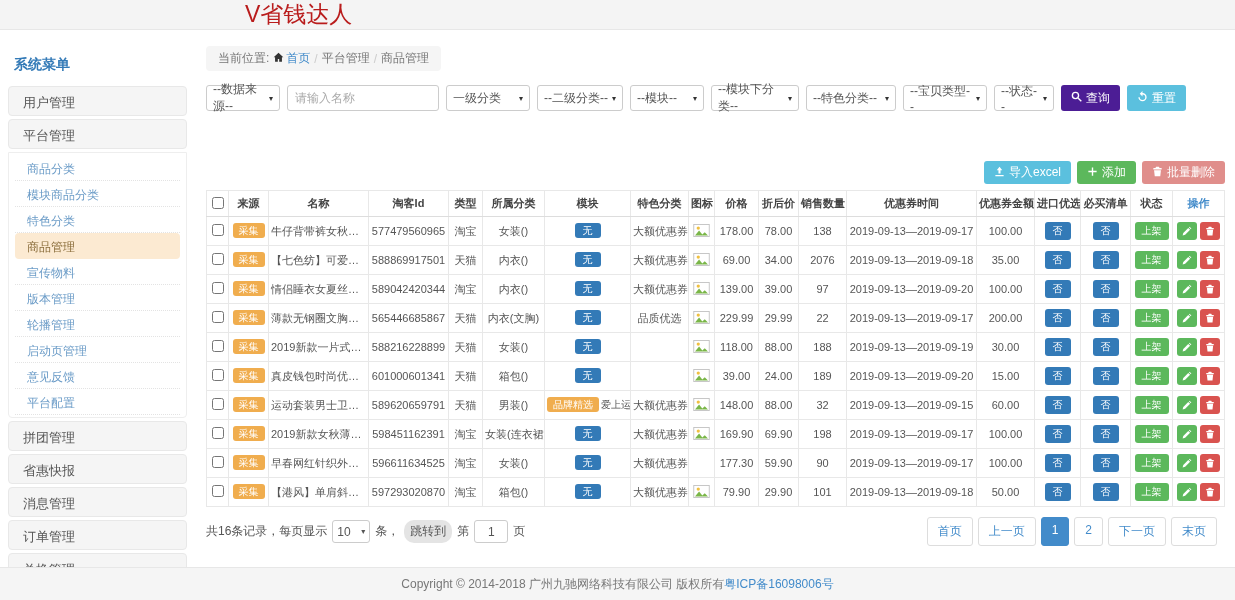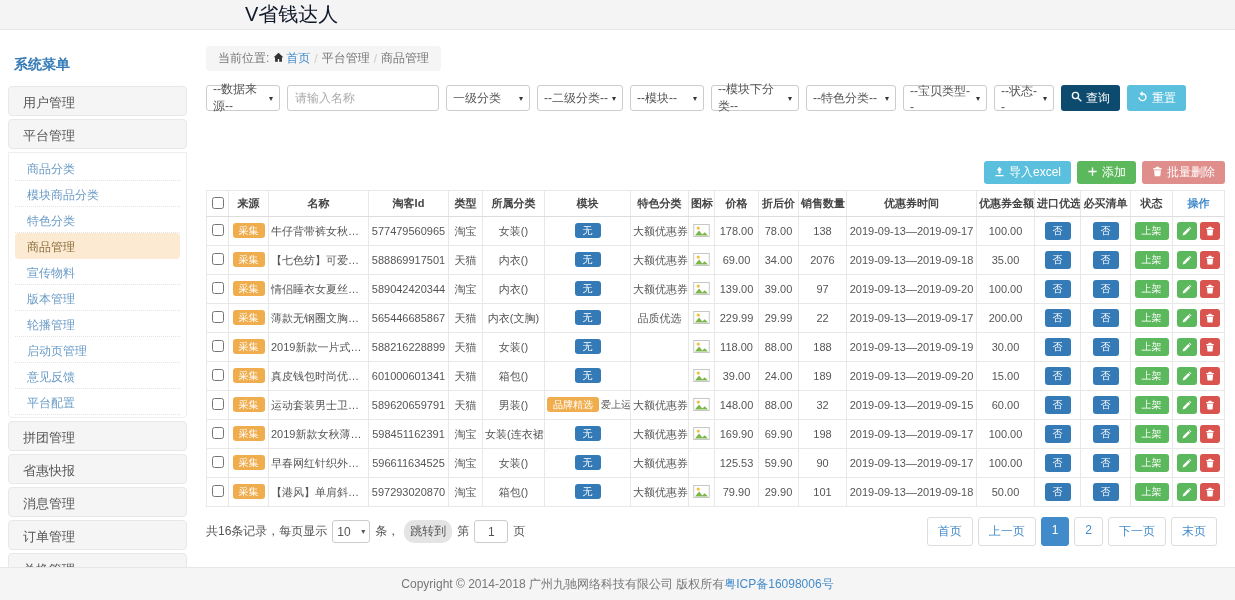--- a/index.html
+++ b/index.html
@@ -3,21 +3,21 @@
 <meta charset="utf-8">
 <style>
   * { margin:0; padding:0; box-sizing:border-box; }
   html,body { width:1235px; height:600px; overflow:hidden; background:#fff;
     font-family:"Liberation Sans","DejaVu Sans",sans-serif; }
   .page { position:relative; width:1235px; height:600px; }
 
   
   .topbar { height:30px; background:#f4f4f4; border-bottom:1px solid #e7e7e7;
     display:flex; align-items:center; }
-  .brand { margin-left:245px; font-size:20px; color:#0f172a; }
+  .brand { margin-left:245px; font-size:23px; color:#b91c1c; }
   .topbar-right { margin-left:auto; display:flex; align-items:center; height:100%; }
   .home-box { width:32px; height:100%; background:#e7e7e7; display:flex;
     align-items:center; justify-content:center; color:#444; cursor:pointer; }
   .welcome { font-size:12px; color:#555; padding:0 12px; width:340px; cursor:pointer; }
   .welcome .caret { color:#555; font-size:9px; }
 
   
   .layout { display:flex; }
   .sidebar { width:183px; margin:18px 0 0 8px; height:552px; overflow:hidden; }
   .sb-title { color:#337ab7; font-size:14px; font-weight:bold; padding:8px 6px 12px 6px; }
@@ -45,21 +45,21 @@
     padding:0 6px; font-size:12px; color:#555; cursor:pointer; }
   .fsel .caret { font-size:8px; color:#333; margin-left:4px; }
   .fc0{width:74px}.fc2{width:84px}.fc3{width:86px}.fc4{width:74px}.fc5{width:88px}
   .fc6{width:90px}.fc7{width:84px}.fc8{width:60px}
   .finput { width:152px; height:26px; border:1px solid #ccc; border-radius:3px;
     font-size:12px; padding:0 7px; color:#555; }
   .finput::placeholder { color:#aaa; }
   .btn { display:inline-flex; align-items:center; gap:4px; border:none; border-radius:3px;
     color:#fff; font-size:12px; height:26px; padding:0 10px; cursor:pointer;
     font-family:inherit; }
-  .btn-primary { background:#0c4a6e; }
+  .btn-primary { background:#4c1d95; }
   .btn-info { background:#5bc0de; }
   .btn-success { background:#5cb85c; }
   .btn-danger-soft { background:#e08e8b; }
 
   
   .toolbar { display:flex; justify-content:flex-end; gap:6px; margin-bottom:6px; }
   .toolbar .btn { height:23px; font-size:12px;margin-top:24px; }
 
   
   table { width:100%; border-collapse:collapse; table-layout:fixed; font-size:11px; }
@@ -546,21 +546,21 @@
             <tr>
               <td><input type="checkbox" style=""></td>
               <td><span class="badge-warn">采集</span></td>
               <td class="name-cell">早春网红针织外套女春...</td>
               <td>596611634525</td>
               <td>淘宝</td>
               <td>女装()</td>
               <td><span class="pill-blue">无</span></td>
               <td>大额优惠券</td>
               <td></td>
-              <td>125.53</td>
+              <td>177.30</td>
               <td>59.90</td>
               <td>90</td>
               <td>2019-09-13—2019-09-17</td>
               <td>100.00</td>
               <td><button class="pill-blue">否</button></td>
               <td><button class="pill-blue">否</button></td>
               <td><button class="pill-green">上架</button></td>
               <td><button class="mini-btn mini-green">
                   <svg viewBox="0 0 16 16" width="10" height="10" fill="currentColor">
                     <path d="M2 11l8-8 3 3-8 8-4 1zM11 2l3 3 1-1-3-3z"></path>

